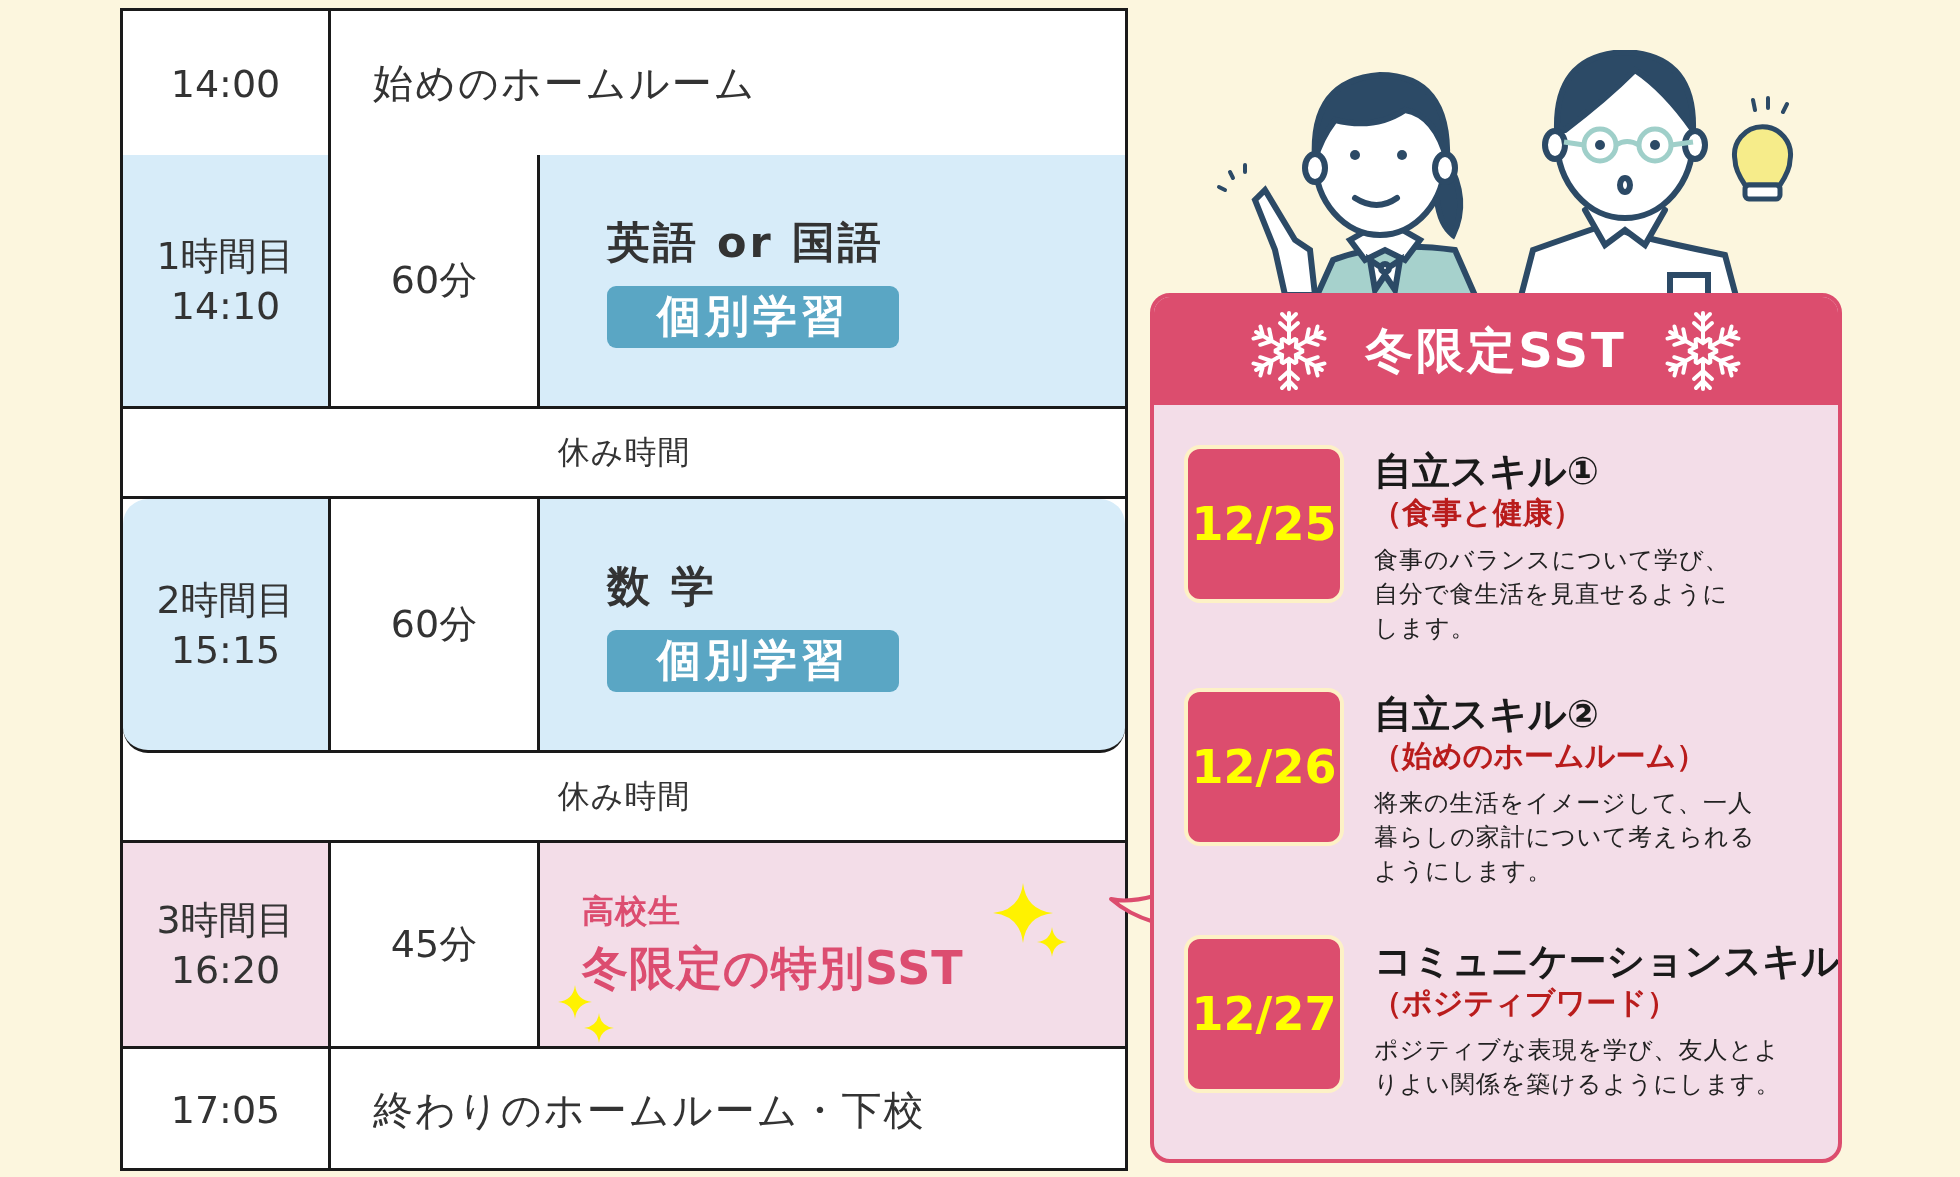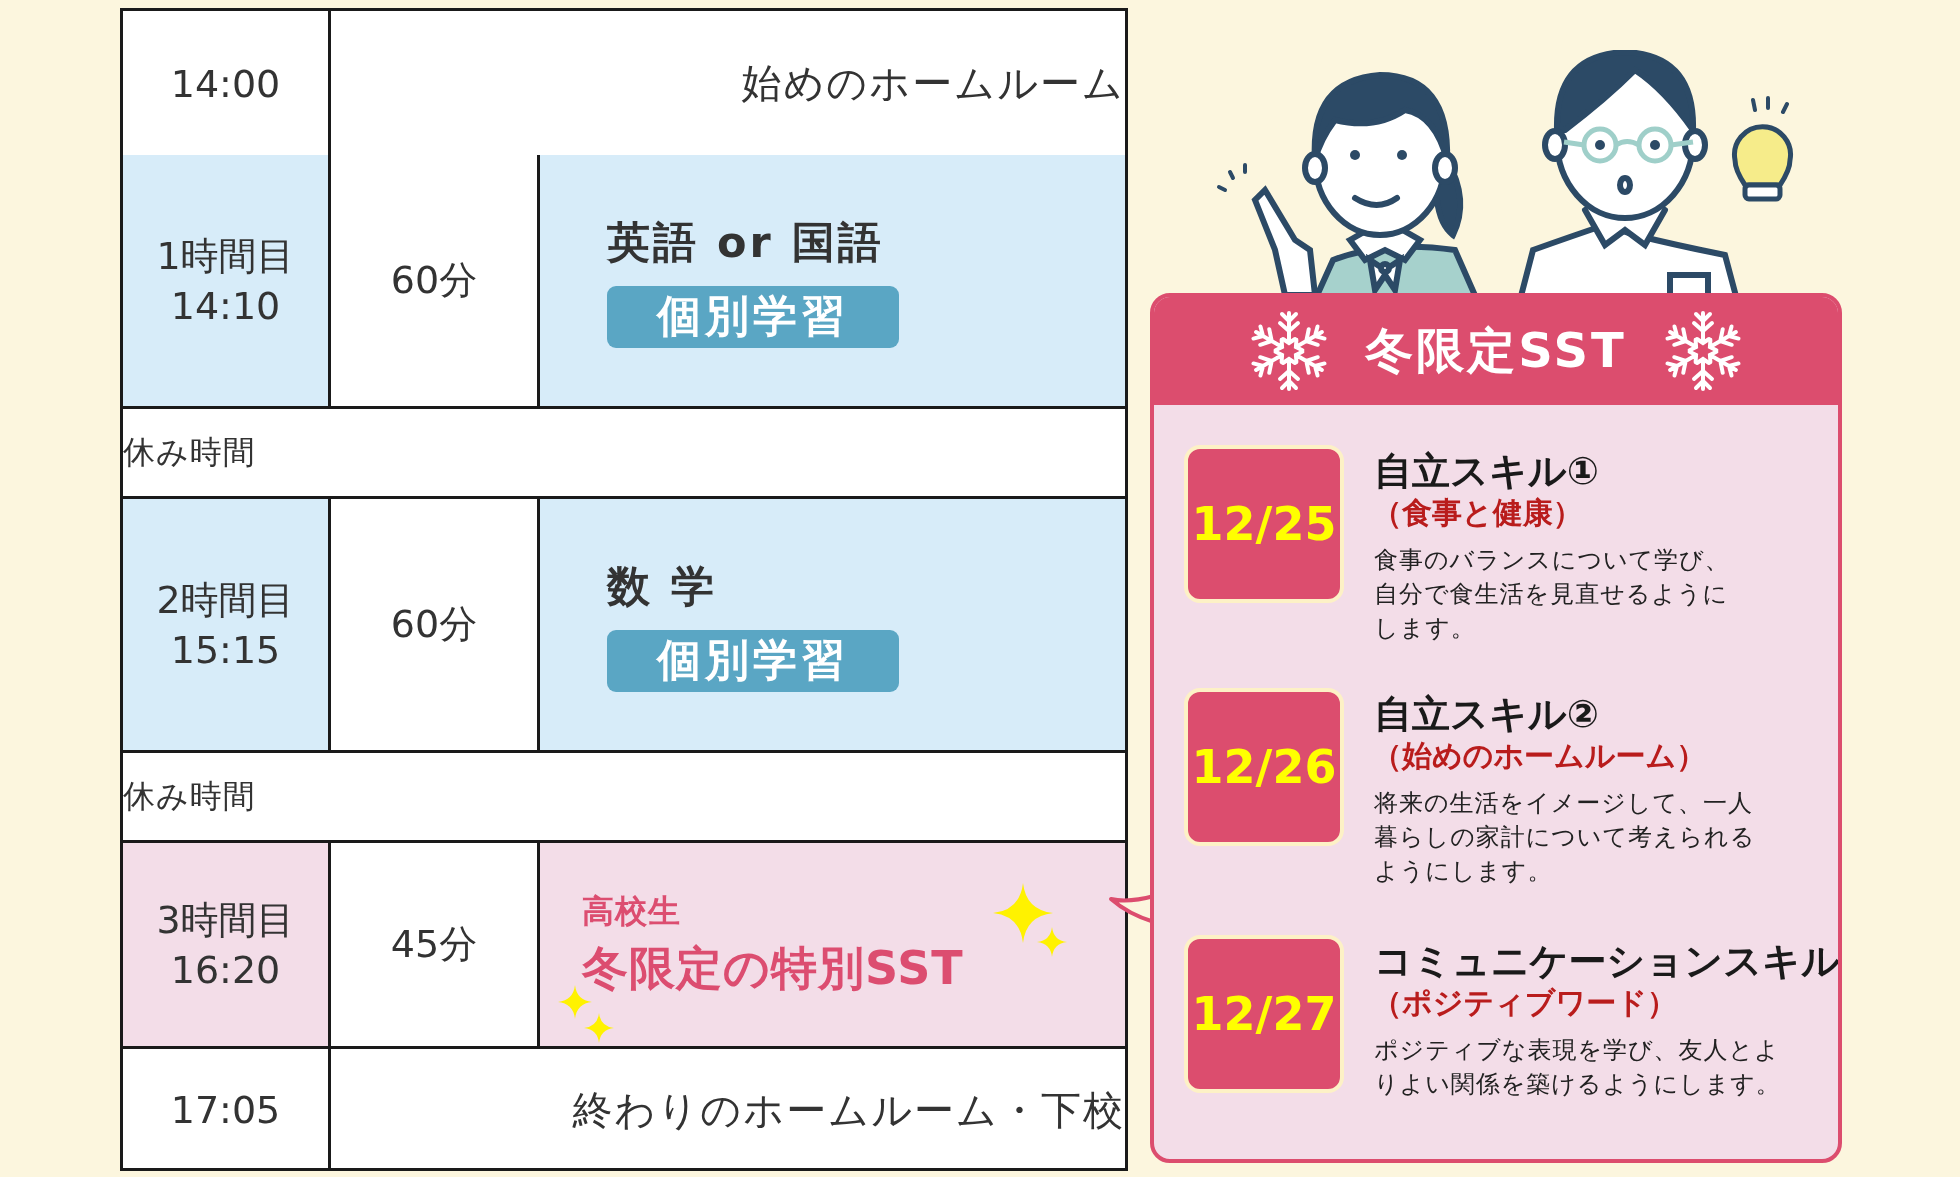--- a/index.html
+++ b/index.html
@@ -14,24 +14,24 @@
   .schedule {
     position: absolute; left: 120px; top: 8px; width: 1008px; height: 1163px;
     border: 3px solid #1a1a1a; background: #fff;
   }
   .row { position: absolute; left: 0; right: 0; border-bottom: 3px solid #1a1a1a; }
   .row:last-child { border-bottom: none; }
   .cell { position: absolute; top: 0; bottom: 0; display: flex; align-items: center; justify-content: center; }
   .c-time { left: 0; width: 208px; border-right: 3px solid #1a1a1a; flex-direction: column; font-size: 38px; line-height: 50px; color: #333; text-align: center; }
   .c-dur { left: 208px; width: 209px; border-right: 3px solid #1a1a1a; font-size: 38px; background: #fff; color: #333; }
   .c-body { left: 417px; right: 0; flex-direction: column; align-items: flex-start; padding-left: 67px; }
-  .c-wide { left: 208px; right: 0; justify-content: flex-end; padding-left: 42px; font-size: 40px; color: #333; letter-spacing: 2px; }
+  .c-wide { left: 208px; right: 0; justify-content: flex-start; padding-left: 42px; font-size: 40px; color: #333; letter-spacing: 2px; }
   .blue { background: #d7ecf9; }
   .pink { background: #f3dde8; }
-  .break { display: flex; align-items: center; font-size: 32px; color: #333; letter-spacing: 1px; }
+  .break { display: flex; align-items: center; justify-content: center; font-size: 32px; color: #333; letter-spacing: 1px; }
   .subject { font-size: 43px; font-weight: bold; color: #333; letter-spacing: 3px; margin-bottom: 14px; }
   .badge { background: #5aa6c4; color: #fff; font-size: 44px; font-weight: bold; width: 292px; height: 62px; border-radius: 9px; display: flex; align-items: center; justify-content: center; letter-spacing: 4px; }
   .sst-small { font-size: 32px; font-weight: bold; color: #dc4d70; margin-bottom: 4px; letter-spacing: 1px; }
   .sst-big { font-size: 46px; font-weight: bold; color: #dc4d70; letter-spacing: 1px; }
   .sparkle { position: absolute; }
 
   
   .illus { position: absolute; left: 1215px; top: 50px; width: 580px; height: 250px; }
   .panel {
     position: absolute; left: 1150px; top: 293px; width: 692px; height: 870px;
@@ -80,21 +80,21 @@
     <div class="cell c-body">
       <div class="subject">英語 or 国語</div>
       <div class="badge">個別学習</div>
     </div>
   </div>
 
   <div class="row break" style="top:398px;height:90px;">
     <span>休み時間</span>
   </div>
 
-  <div class="row blue" style="top:488px;height:254px;">
+  <div class="row blue" style="top:488px;height:254px;border-radius:25px;">
     <div class="cell c-time">
       <span>2時間目</span>
       <span>15:15</span>
     </div>
     <div class="cell c-dur">
         <span>60分</span>
       </div>
     <div class="cell c-body">
       <div class="subject">数 学</div>
       <div class="badge">個別学習</div>

